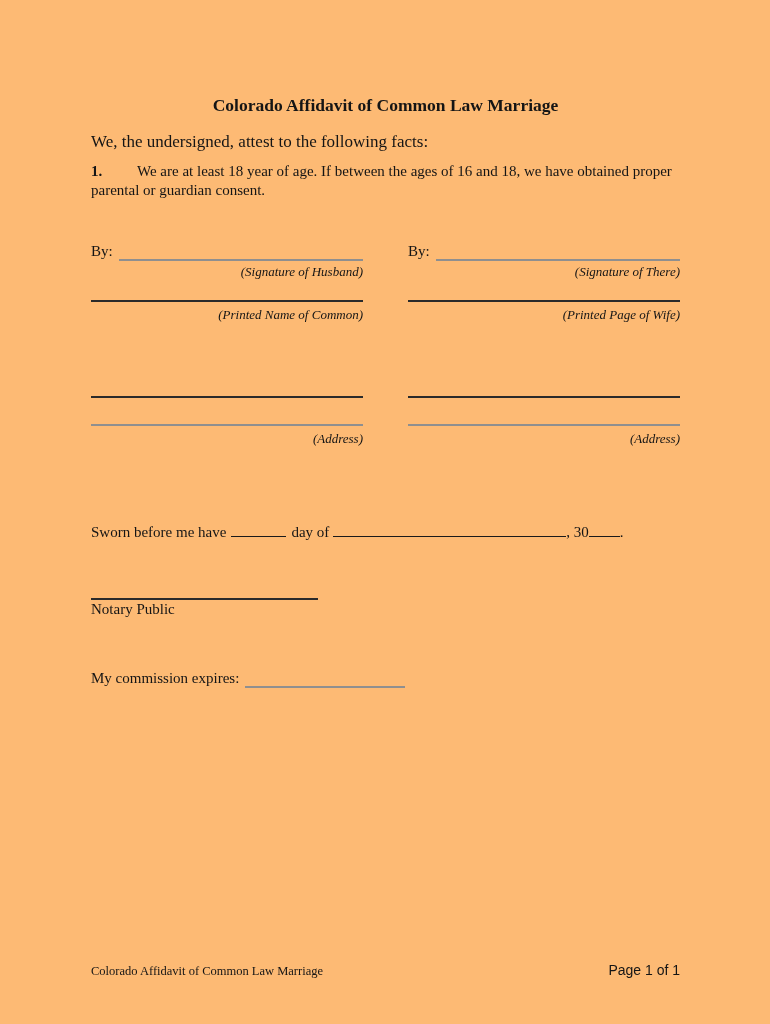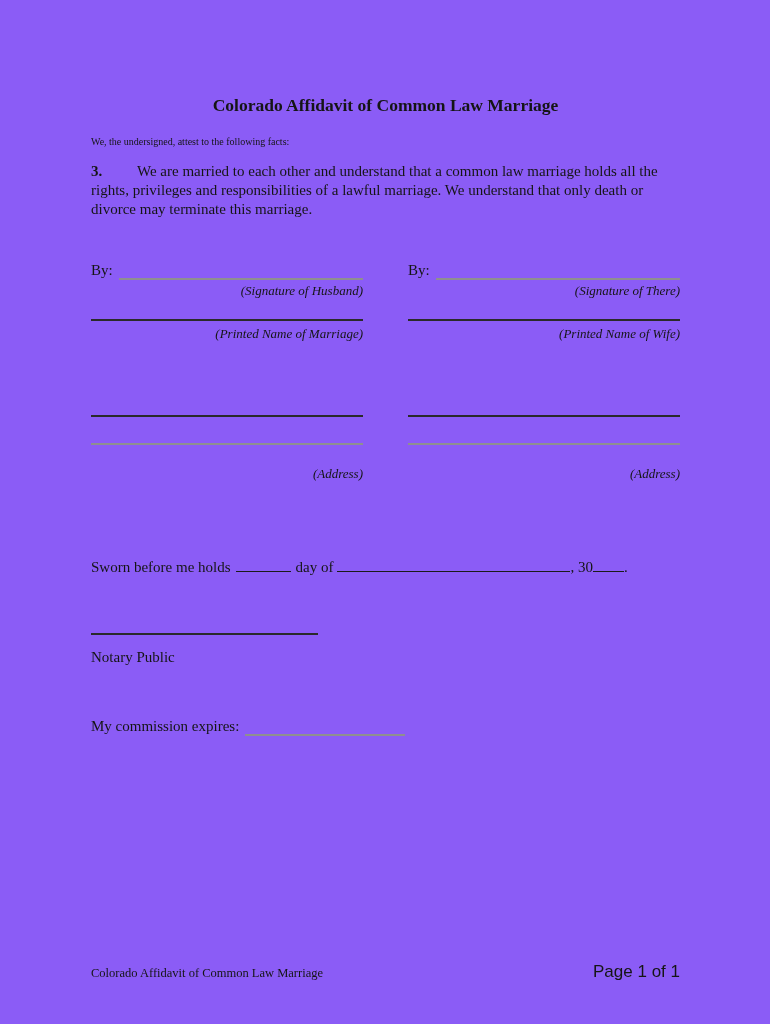--- a/index.html
+++ b/index.html
@@ -2,41 +2,41 @@
 <html><head>
 <meta charset="utf-8">
 <style>
   * { margin: 0; padding: 0; box-sizing: border-box; }
   html, body { background: #e8e8e8; }
   .page {
     position: relative;
     width: 770px;
     height: 1024px;
     margin: 0 auto;
-    background: #8b5cf6;
+    background: #fdba74;
     font-family: "Liberation Serif", serif;
     color: #151515;
     overflow: hidden;
   }
   .content {
     position: absolute;
     left: 91px;
     right: 90px;
     top: 0;
   }
   .doc-title {
     margin-top: 94px;
     text-align: center;
     font-size: 17.5px;
     font-weight: bold;
     line-height: 22px;
   }
   .intro {
     margin-top: 16px;
-    font-size: 10px;
+    font-size: 17px;
     line-height: 19px;
   }
   .fact {
     margin-top: 11px;
     font-size: 15px;
     line-height: 19px;
   }
   .fact-num {
     display: inline-block;
     width: 46px;
@@ -76,21 +76,21 @@
   .printed-caption { margin-top: 5px; }
   
   .addr-line1 {
     margin-top: 73px;
     border-top: 2px solid #2a2a2a;
   }
   .addr-line2 {
     height: 28px;
     border-bottom: 2px solid #8f8f8f;
   }
-  .addr-caption { margin-top: 21px; }
+  .addr-caption { margin-top: 5px; }
   
   .sworn {
     margin-top: 76px;
     font-size: 15px;
     line-height: 19px;
   }
   .blank {
     display: inline-block;
     border-bottom: 1.5px solid #1a1a1a;
     height: 13px;
@@ -99,21 +99,21 @@
   .blank-day { width: 55px; margin: 0 5px; }
   .blank-month { width: 233px; margin-left: 4px; }
   .blank-year { width: 31px; }
   .notary-block { margin-top: 56px; }
   .notary-line {
     width: 227px;
     border-bottom: 2px solid #2a2a2a;
     height: 1px;
   }
   .notary-label {
-    margin-top: 13px;
+    margin-top: 0;
     font-size: 15px;
     line-height: 19px;
   }
   .commission {
     margin-top: 50px;
     font-size: 15px;
     line-height: 19px;
     display: flex;
     align-items: flex-end;
   }
@@ -132,68 +132,68 @@
     display: flex;
     justify-content: space-between;
     align-items: baseline;
   }
   .footer-left {
     font-family: "Liberation Serif", serif;
     font-size: 12.5px;
   }
   .footer-right {
     font-family: "Liberation Sans", sans-serif;
-    font-size: 17px;
+    font-size: 14px;
   }
 </style>
 </head>
 <body>
 
 <div class="page">
   <div class="content">
 
     <div class="doc-title">Colorado Affidavit of Common Law Marriage</div>
 
     <p class="intro">We, the undersigned, attest to the following facts:</p>
 
-
-
-    <p class="fact"><span class="fact-num">3.</span><span>We are married to each other and understand that a common law marriage holds all the rights, privileges and responsibilities of a lawful marriage. We understand that only death or divorce may terminate this marriage.</span></p>
+    <p class="fact"><span class="fact-num">1.</span><span>We are at least 18 year of age. If between the ages of 16 and 18, we have obtained proper parental or guardian consent.</span></p>
+
+
 
     <div class="sig-row">
 
       <div class="sig-col">
         <div class="by-row">
           <span>By:</span>
           <span class="field-line"></span>
         </div>
         <div class="caption">(Signature of Husband)</div>
         <div class="printed-line"></div>
-        <div class="caption printed-caption">(Printed Name of Marriage)</div>
+        <div class="caption printed-caption">(Printed Name of Common)</div>
         <div class="addr-line1"></div>
         <div class="addr-line2"></div>
         <div class="caption addr-caption">(Address)</div>
       </div>
 
       <div class="sig-col">
         <div class="by-row">
           <span>By:</span>
           <span class="field-line"></span>
         </div>
         <div class="caption">(Signature of There)</div>
         <div class="printed-line"></div>
-        <div class="caption printed-caption">(Printed Name of Wife)</div>
+        <div class="caption printed-caption">(Printed Page of Wife)</div>
         <div class="addr-line1"></div>
         <div class="addr-line2"></div>
         <div class="caption addr-caption">(Address)</div>
       </div>
 
     </div>
 
-    <p class="sworn"><span>Sworn before me holds</span><span class="blank blank-day"></span><span>day of</span><span class="blank blank-month"></span><span>, 30</span><span class="blank blank-year"></span><span>.</span></p>
+    <p class="sworn"><span>Sworn before me have</span><span class="blank blank-day"></span><span>day of</span><span class="blank blank-month"></span><span>, 30</span><span class="blank blank-year"></span><span>.</span></p>
 
     <div class="notary-block">
       <div class="notary-line"></div>
       <div class="notary-label">Notary Public</div>
     </div>
 
     <div class="commission">
       <span>My commission expires:</span>
       <span class="commission-line"></span>
     </div>

